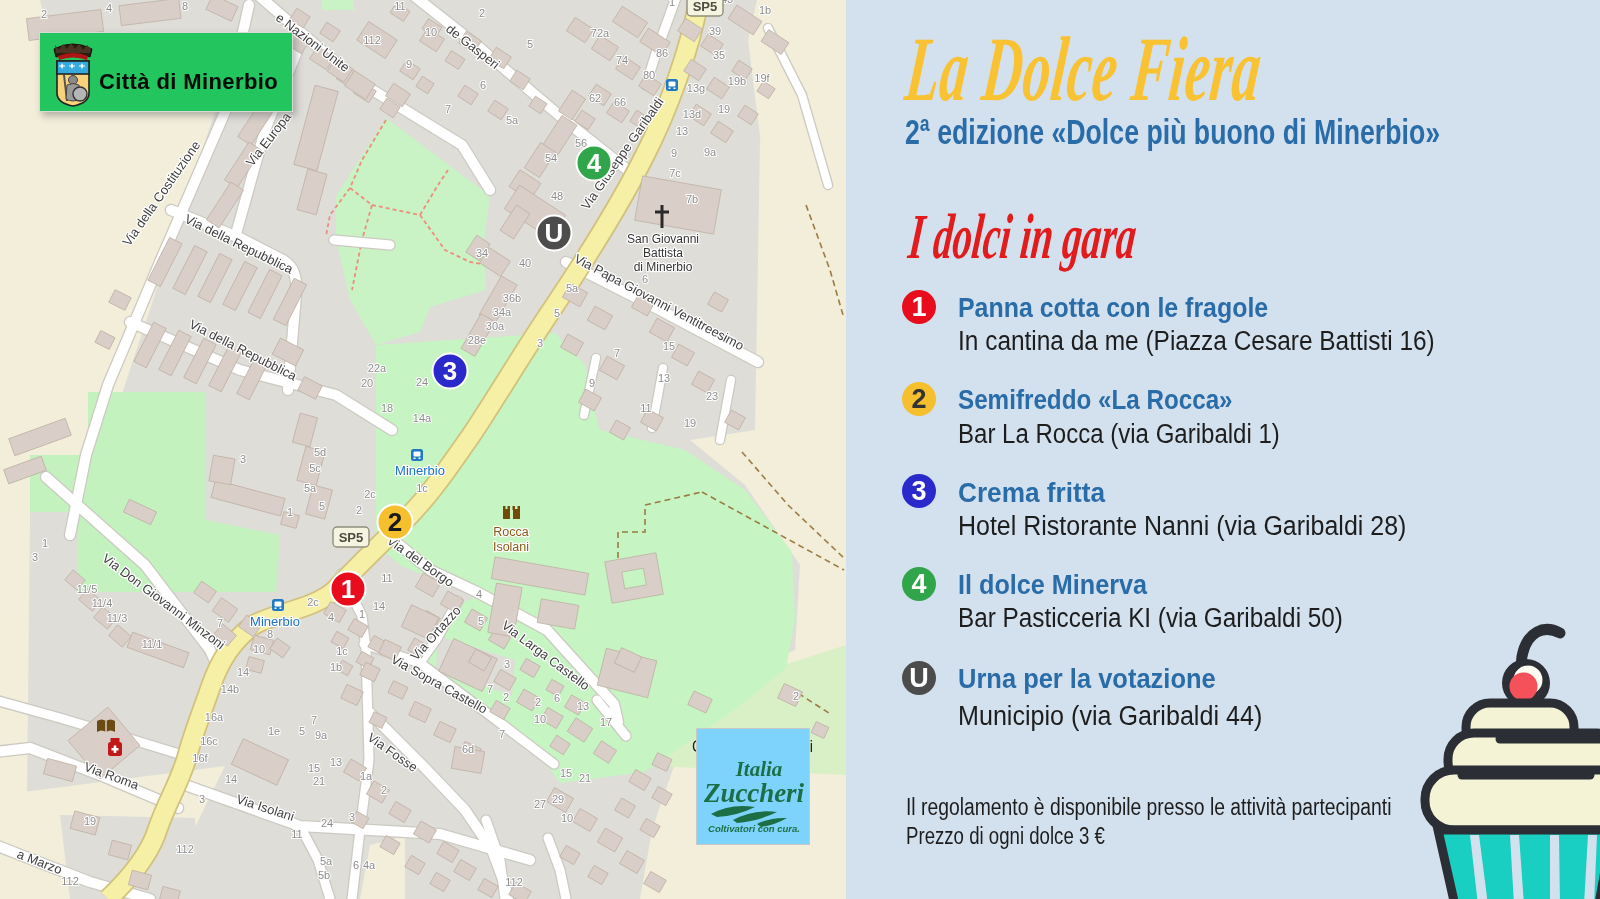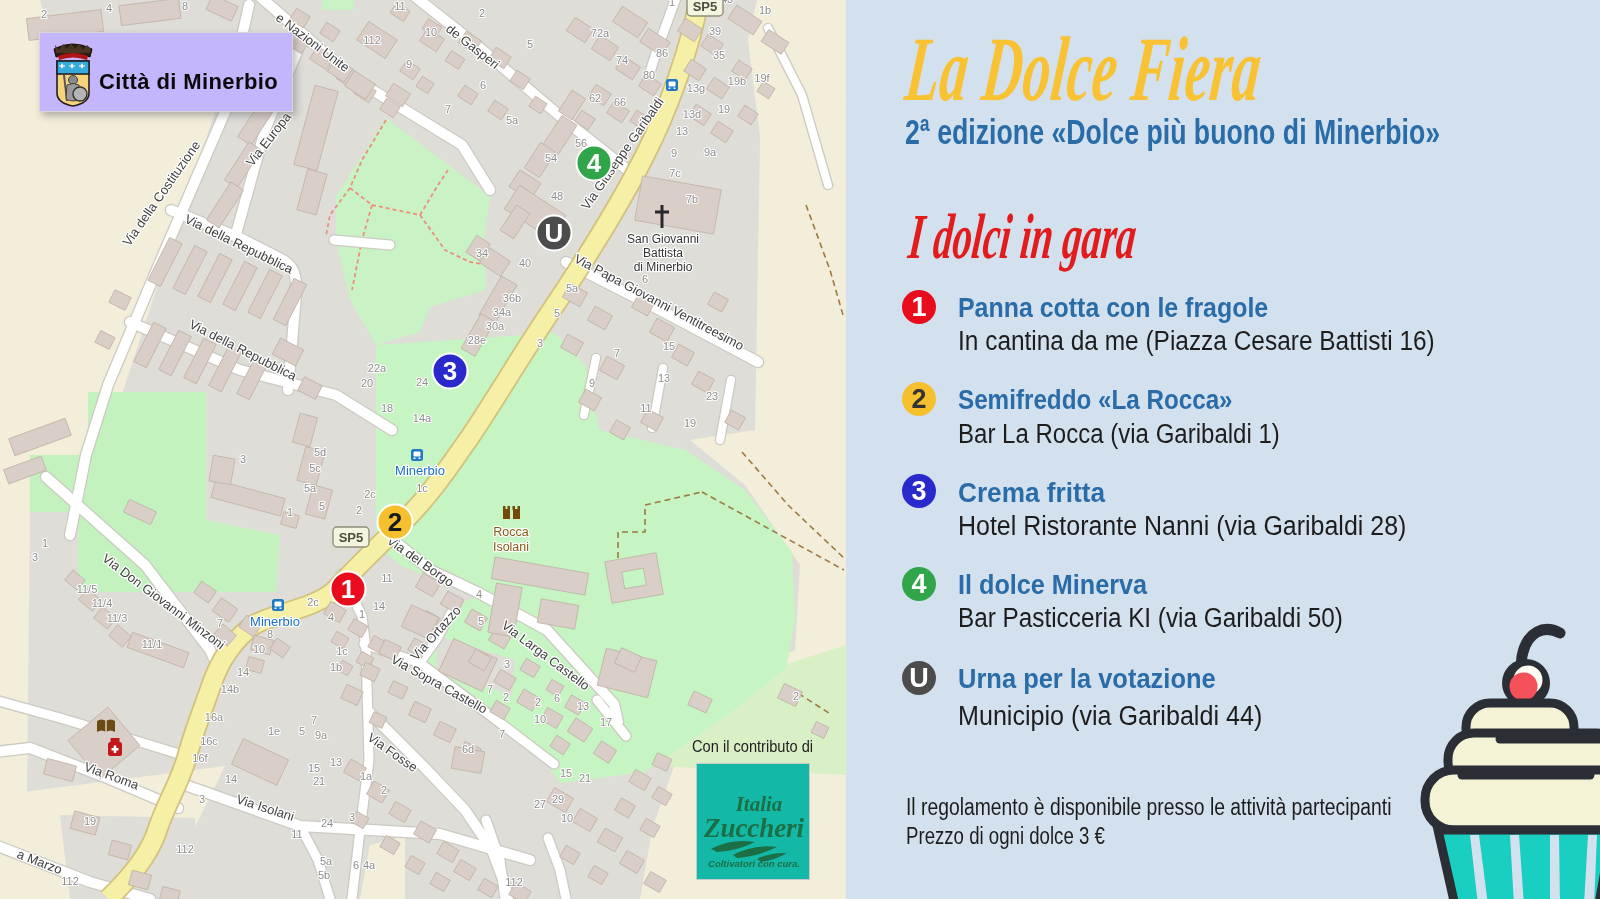--- a/index.html
+++ b/index.html
@@ -8,24 +8,24 @@
 #panel{position:absolute;left:846px;top:0;width:754px;height:899px;background:#d3e1ef;}
 .script{font-family:"Liberation Serif",serif;font-style:italic;font-weight:bold;}
 #title{position:absolute;left:66px;top:16px;color:#f9c233;font-size:92px;letter-spacing:1px;transform:skewX(-6deg) scaleX(0.60);transform-origin:left top;white-space:nowrap;}
 #subtitle{position:absolute;left:59px;top:112px;color:#2a6ca8;font-size:35px;font-weight:bold;transform:scaleX(0.763);transform-origin:left top;white-space:nowrap;}
 #dolci{position:absolute;left:67px;top:200px;color:#e21c1c;font-size:64px;transform:skewX(-6deg) scaleX(0.605);transform-origin:left top;white-space:nowrap;}
 .badge{position:absolute;width:34px;height:34px;border-radius:50%;text-align:center;font-weight:bold;color:#fff;font-size:27px;line-height:34px;left:56px;}
 .it{position:absolute;left:112px;font-size:28px;font-weight:bold;color:#2a6ca8;white-space:nowrap;transform-origin:left top;}
 .id{position:absolute;left:112px;font-size:27px;color:#1d1d1d;white-space:nowrap;transform-origin:left top;}
 #foot1{position:absolute;left:60px;top:794px;font-size:23px;color:#1d1d1d;white-space:nowrap;transform:scaleX(0.84);transform-origin:left top;}
 #foot2{position:absolute;left:60px;top:823px;font-size:23px;color:#1d1d1d;white-space:nowrap;transform:scaleX(0.81);transform-origin:left top;}
-#logobox{position:absolute;left:39px;top:32px;width:252px;height:78px;background:#c4b5fd;border:1px solid #d8d8d8;box-shadow:3px 4px 7px rgba(100,100,100,0.45);}
+#logobox{position:absolute;left:39px;top:32px;width:252px;height:78px;background:#22c55e;border:1px solid #d8d8d8;box-shadow:3px 4px 7px rgba(100,100,100,0.45);}
 #logotext{position:absolute;left:59px;top:36px;font-size:22px;font-weight:bold;color:#0a0a0a;letter-spacing:0.4px;white-space:nowrap;}
 #contrib{position:absolute;left:692px;top:737px;font-size:17px;color:#222;white-space:nowrap;transform:scaleX(0.86);transform-origin:left top;}
-#izbox{position:absolute;left:696px;top:763px;width:112px;height:115px;background:#14b8a6;border:1px solid #c9c9c9;}
+#izbox{position:absolute;left:696px;top:728px;width:112px;height:115px;background:#7dd3fc;border:1px solid #c9c9c9;}
 </style>
 </head>
 <body>
 
 <svg id="map" viewBox="0 0 846 899">
 
 <rect x="0" y="0" width="846" height="899" fill="#deddd8"></rect>
 
 <polygon points="0,0 245,0 232,60 120,400 95,460 30,520 27,795 0,795" fill="#f2eeda"></polygon>
 

